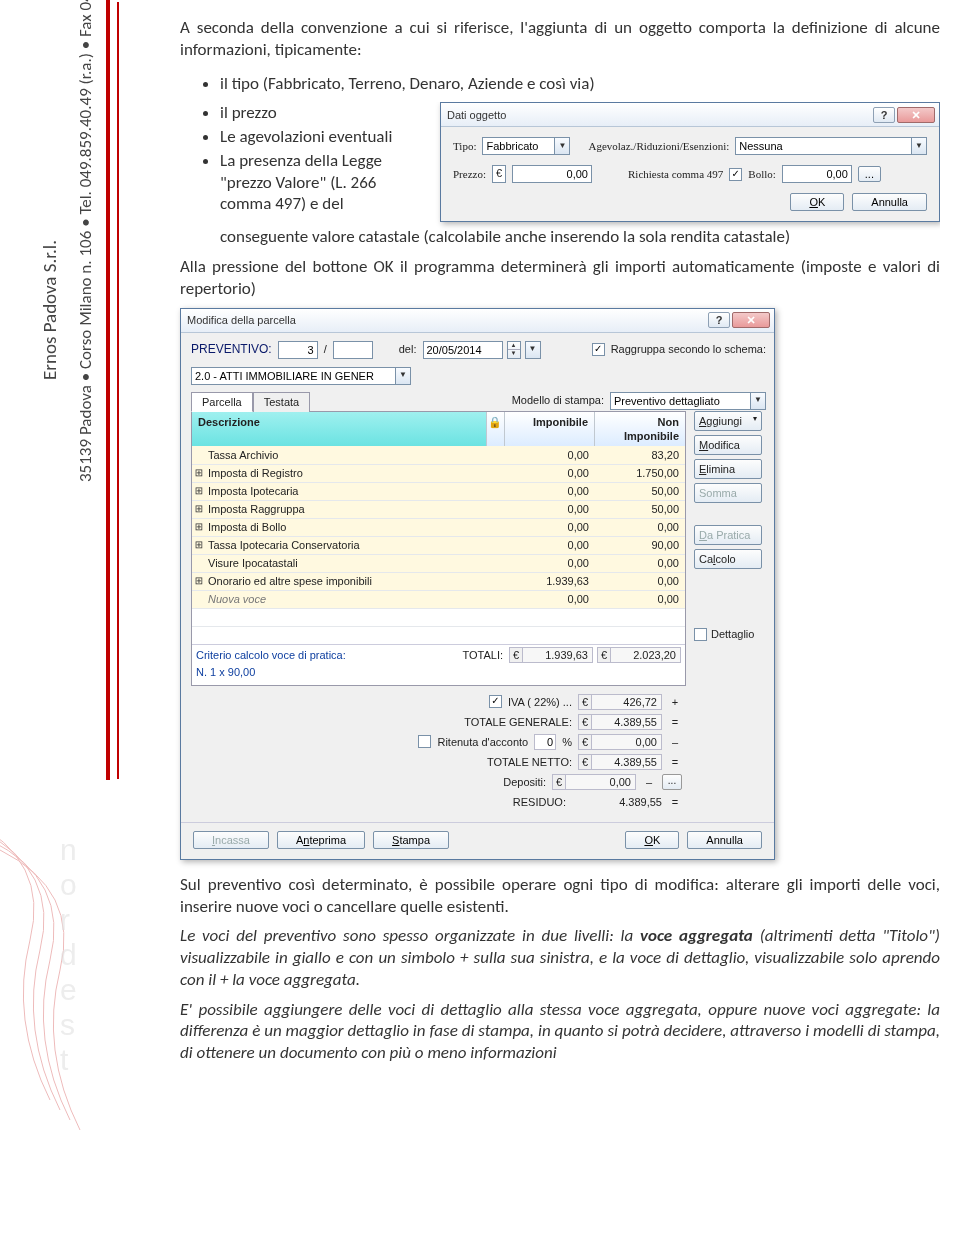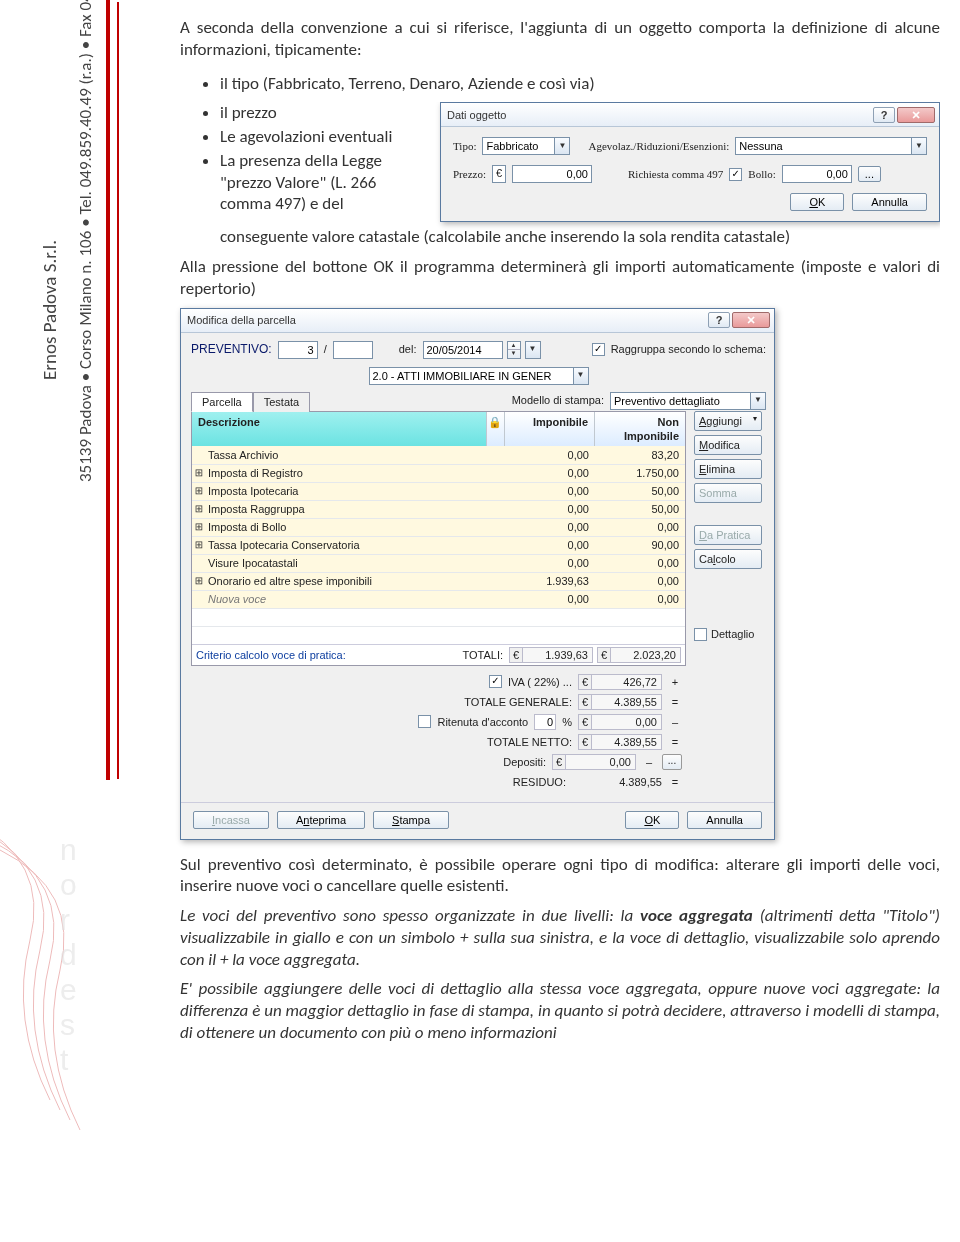--- a/index.html
+++ b/index.html
@@ -323,21 +323,21 @@
             <span class="spin">
                 <div>▲</div>
                 <div>▼</div>
               </span>
             <span class="combo-btn">▼</span>
           </span>
           <span style="flex:1"></span>
           <span class="ck">✓</span>
           <span>Raggruppa secondo lo schema:</span>
         </div>
-        <div style="display:flex; justify-content:center; margin-bottom:6px">
+        <div style="display:flex; justify-content:flex-start; margin-bottom:6px">
           <span class="combo" style="width:220px">
             <input class="input-flat" style="flex: 1 1 0%;" value="2.0 - ATTI IMMOBILIARE IN GENER">
             <span class="combo-btn">▼</span>
           </span>
         </div>
 
         <div class="tabs-row">
           <div class="tabs">
             <div class="tab active">Parcella</div>
             <div class="tab">Testata</div>
@@ -444,20 +444,21 @@
                 <span class="tot-lbl">TOTALI:</span>
                 <span class="euro-box" style="margin-left:6px">
                     <span class="cur">€</span>
                     <span class="val">1.939,63</span>
                   </span>
                 <span class="euro-box" style="margin-left:4px">
                     <span class="cur">€</span>
                     <span class="val">2.023,20</span>
                   </span>
               </div>
+              <div class="criterio-n">N. 1 x 90,00</div>
             </div>
 
             <div class="totals-block">
               <div class="tot-row">
                 <span class="ck">✓</span>
                 <span class="lbl">IVA ( 22%) ...</span>
                 <span class="euro-box">
                     <span class="cur">€</span>
                     <span class="val">426,72</span>
                   </span>

